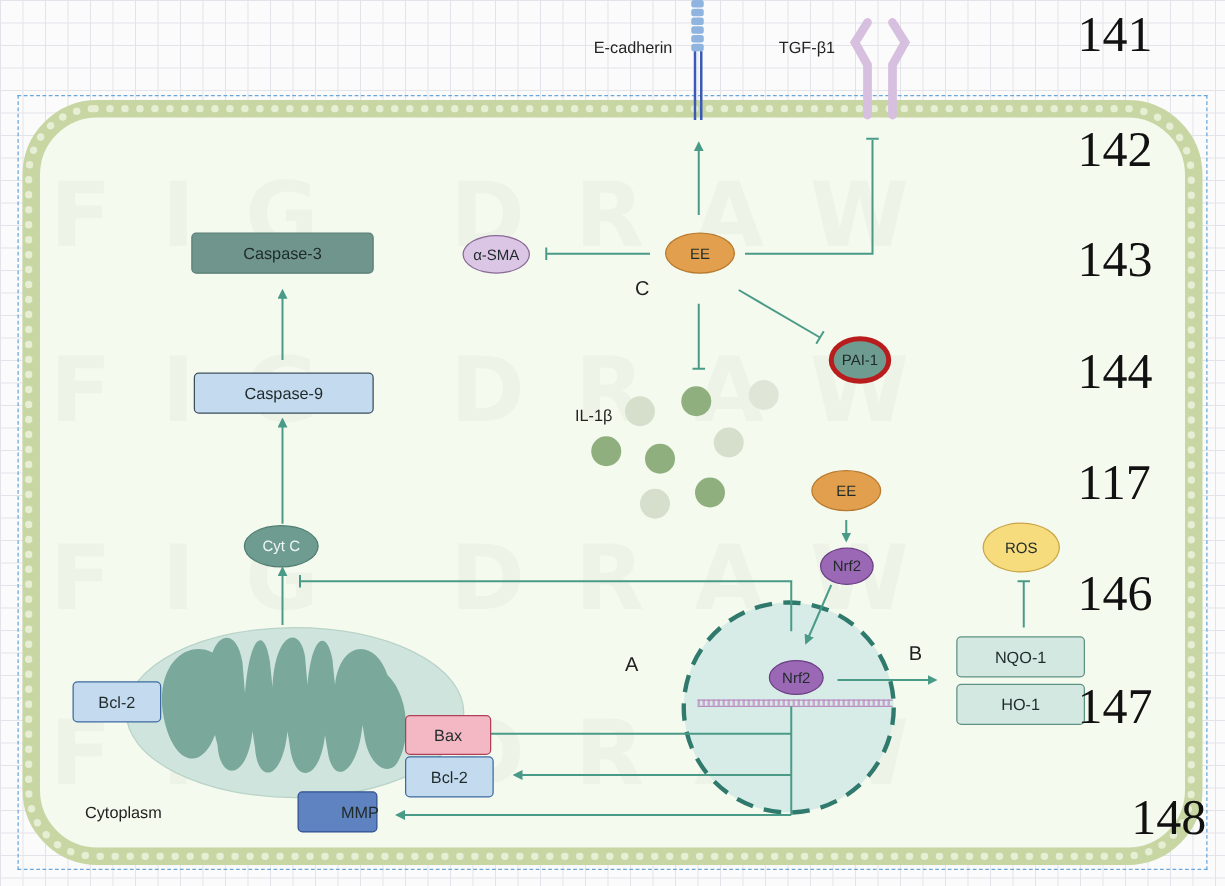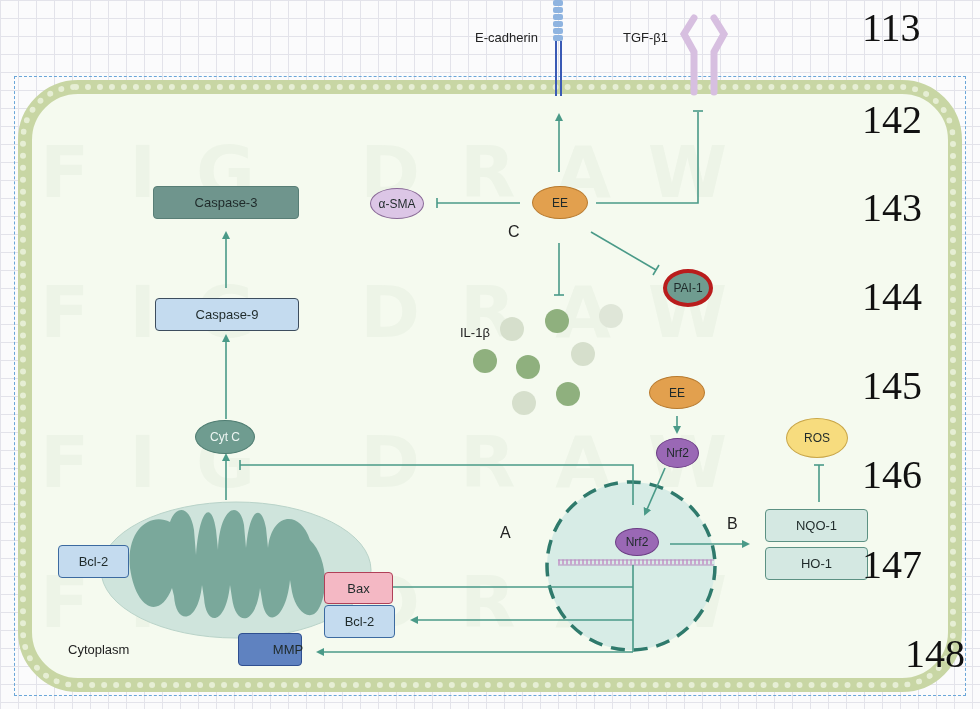--- a/index.html
+++ b/index.html
@@ -156,20 +156,20 @@
 <div class="box" style="left:765px; top:509px; width:103px; height:33px; background:#d4e8e2; border:1px solid #5c9183;">NQO-1</div>
 <div class="box" style="left:765px; top:547px; width:103px; height:33px; background:#d4e8e2; border:1px solid #5c9183;">HO-1</div>
 
 <div class="box" style="left:58px; top:545px; width:71px; height:33px; background:#c4dbef; border:1.5px solid #3c6aa0;">Bcl-2</div>
 <div class="box" style="left:324px; top:572px; width:69px; height:32px; background:#f4b8c4; border:1.5px solid #b04058;">Bax</div>
 <div class="box" style="left:324px; top:605px; width:71px; height:33px; background:#c4dbef; border:1.5px solid #3c6aa0;">Bcl-2</div>
 <div class="box" style="left:238px; top:633px; width:64px; height:33px; background:#5f82c0; border:1.5px solid #2f4f90;padding-left:36px;">MMP</div>
 
 <div class="lbl" style="left:68px; top:642px;">Cytoplasm</div>
 
-<div class="linenum" style="left:862px; top:4px;">113</div>
+<div class="linenum" style="left:862px; top:4px;">141</div>
 <div class="linenum" style="left:862px; top:96px;">142</div>
 <div class="linenum" style="left:862px; top:184px;">143</div>
 <div class="linenum" style="left:862px; top:273px;text-align:right;">144</div>
-<div class="linenum" style="left:862px; top:362px;">145</div>
+<div class="linenum" style="left:862px; top:362px;">117</div>
 <div class="linenum" style="left:862px; top:451px;">146</div>
 <div class="linenum" style="left:862px; top:541px;">147</div>
 <div class="linenum" style="left:905px; top:630px;">148</div>
 
 </body></html>

